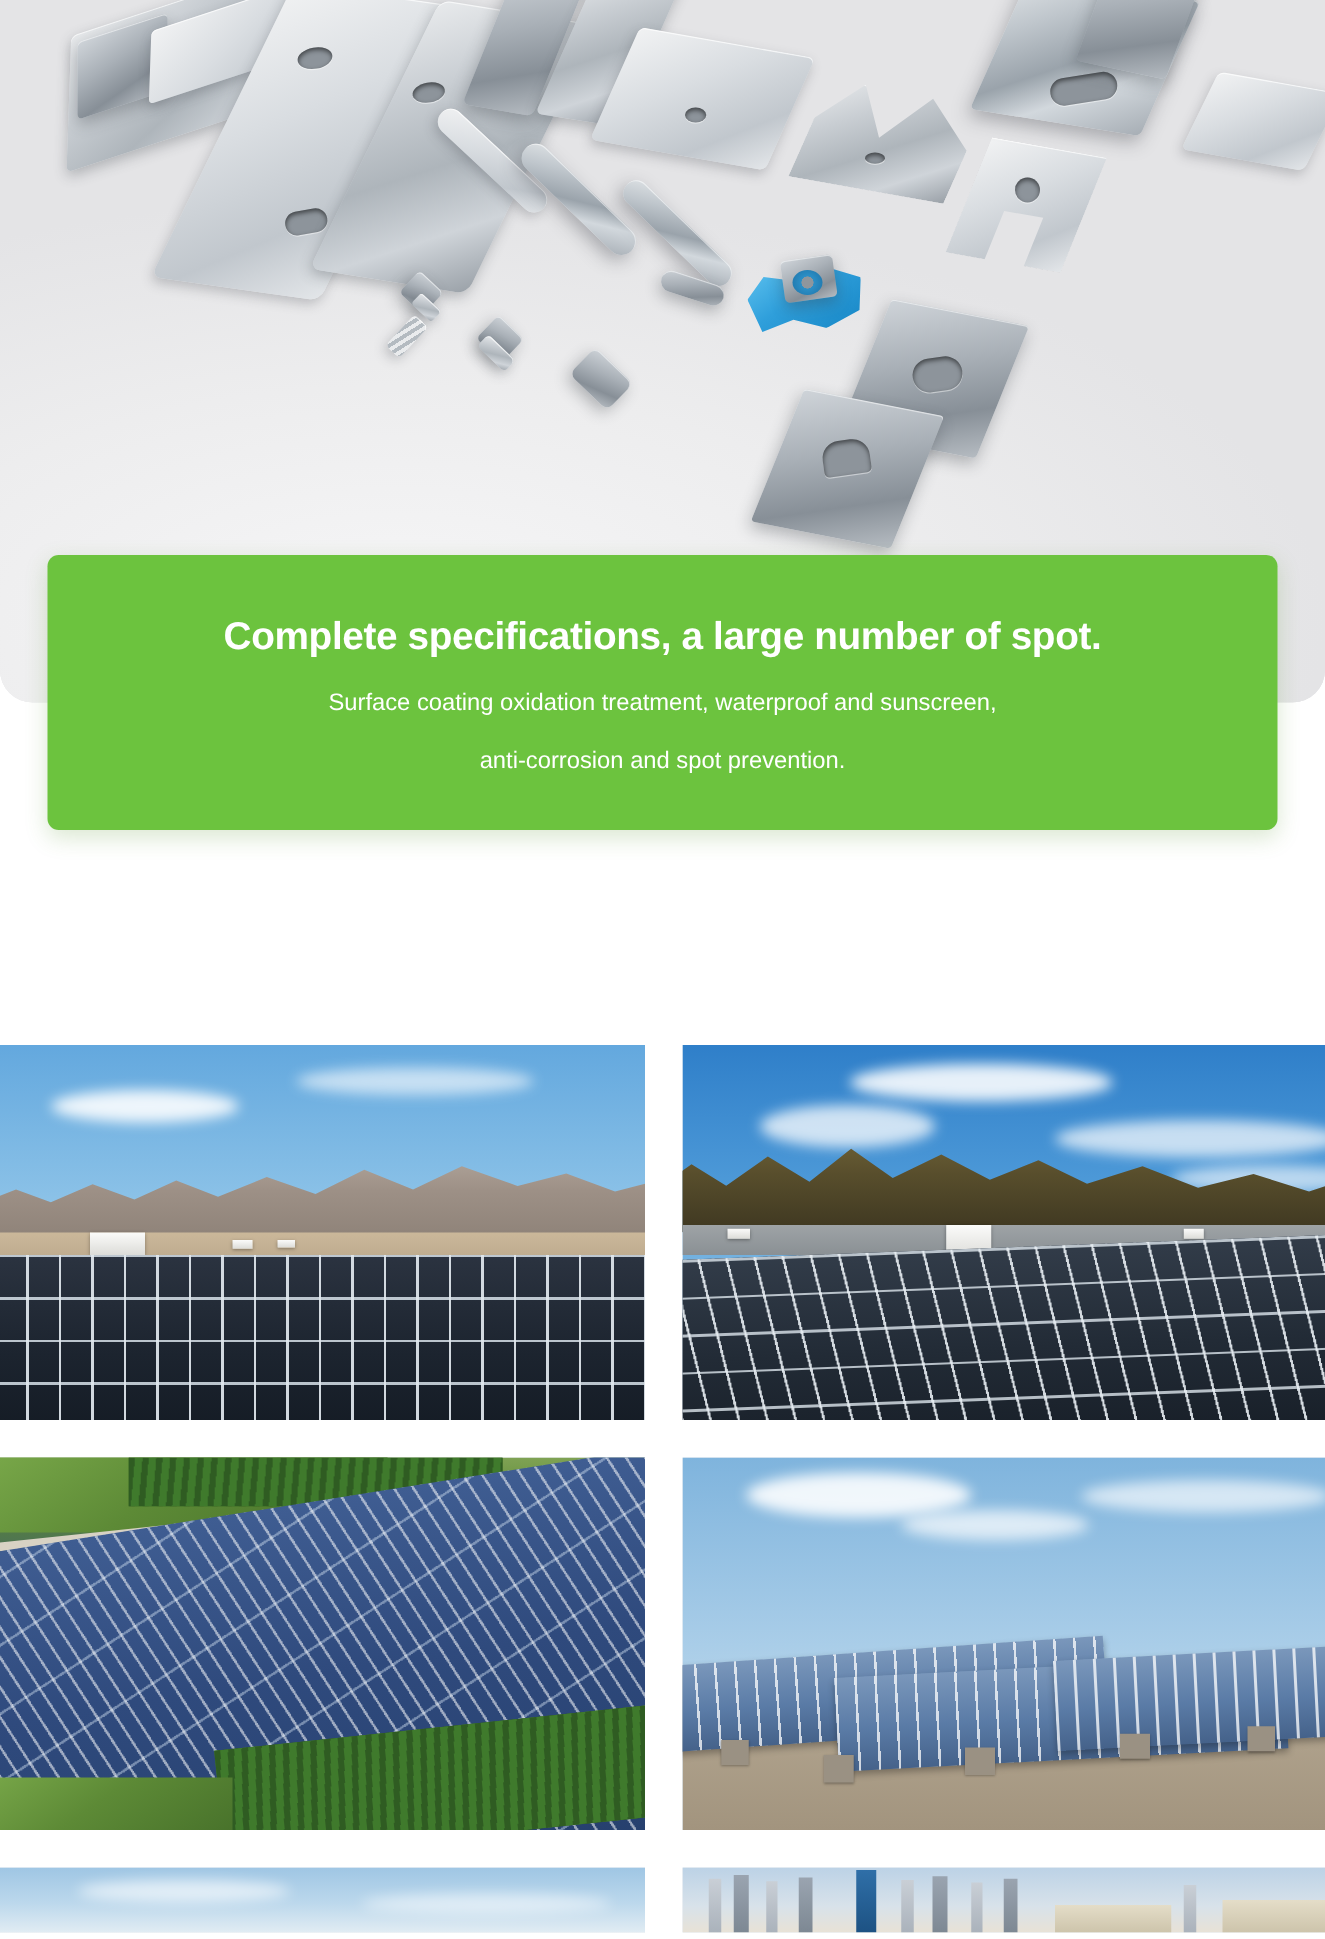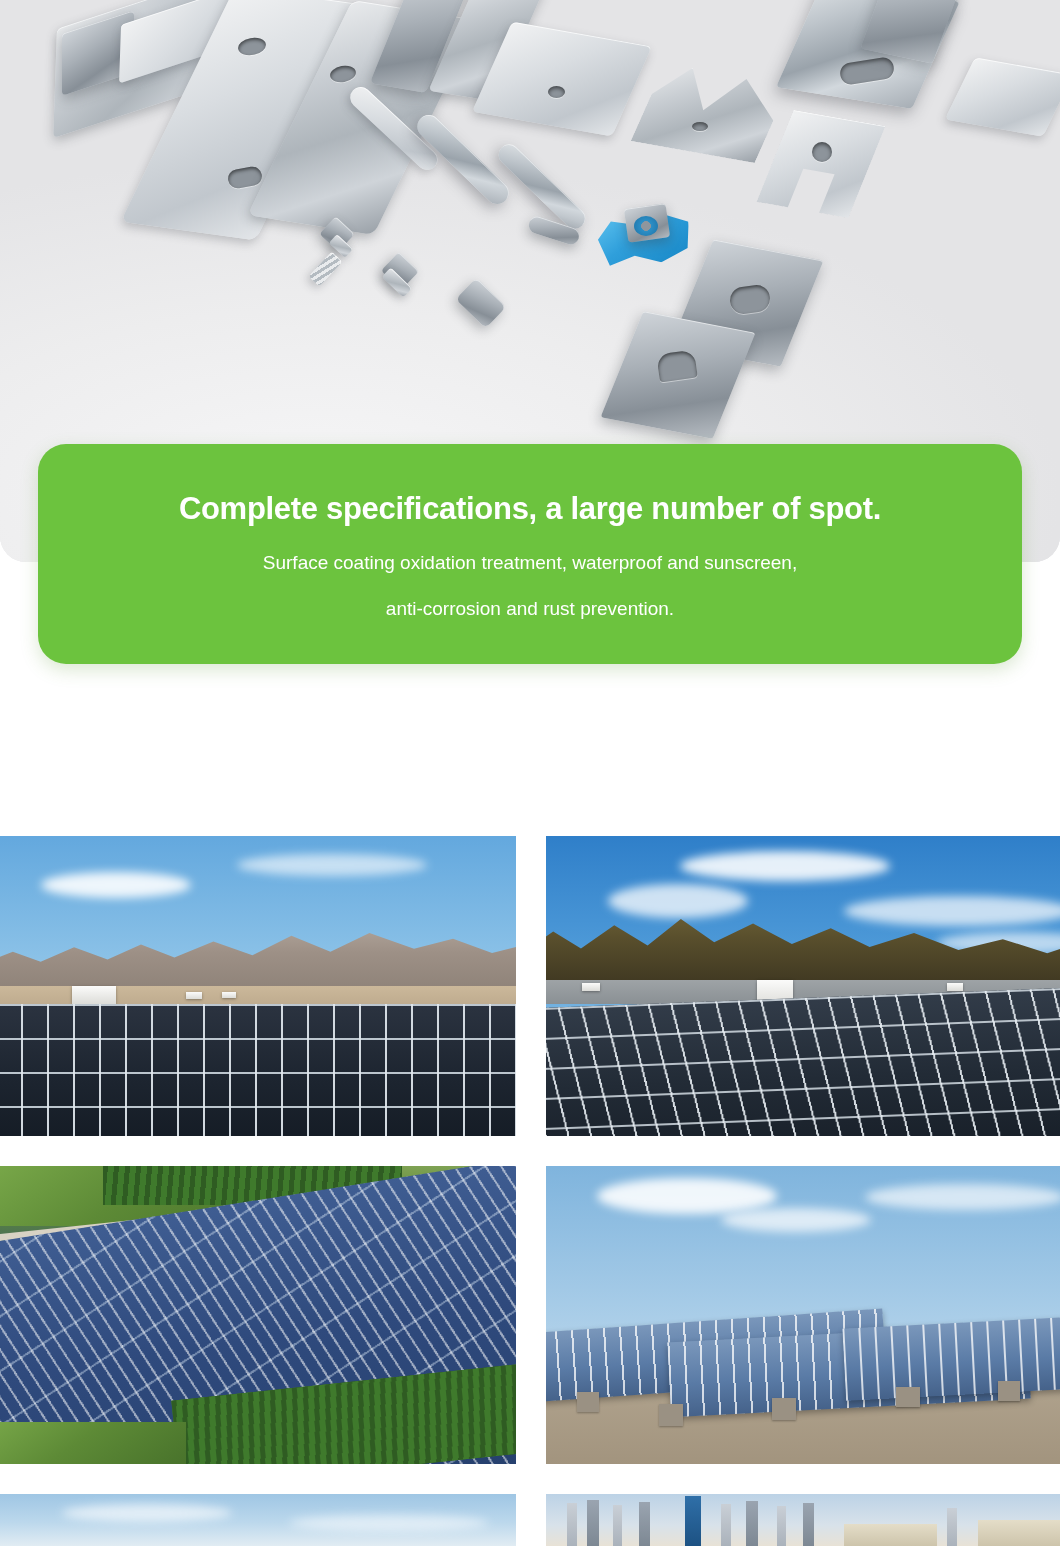--- a/index.html
+++ b/index.html
@@ -49,21 +49,21 @@
     box-shadow:0 6px 14px rgba(55,60,66,.34), inset 0 1px 0 rgba(255,255,255,.55);
   }
   .blue-clip{
     background:linear-gradient(150deg,#5ec2ef 0%,#2f9fdb 45%,#1787c6 100%);
     box-shadow:0 4px 9px rgba(20,70,110,.38), inset 0 1px 0 rgba(255,255,255,.5);
   }
 
   
   .green-card{
     position:absolute; left:38px; top:444px; width:984px; height:220px;
-    background:#6CC33E; border-radius:28px;
+    background:#6CC33E; border-radius:9px;
     box-shadow:0 6px 18px rgba(90,150,50,.22);
     display:flex; flex-direction:column;
     align-items:center; justify-content:center;
     text-align:center; color:#ffffff;
   }
   .green-title{
     font-size:31px; font-weight:bold; letter-spacing:-.3px;
     margin-bottom:26px; white-space:nowrap;
   }
   .green-sub{
@@ -248,21 +248,21 @@
       <div class="part metal-d" style="left:622px;top:322px;width:112px;height:106px;transform:skew(-22deg,11deg);border-radius:3px;"></div>
       <div class="hole" style="left:658px;top:352px;width:38px;height:28px;border-radius:14px 14px 4px 4px;transform:rotate(-8deg);"></div>
 
       <div class="part metal-d" style="left:528px;top:222px;width:52px;height:17px;transform:rotate(18deg);border-radius:9px;"></div>
     </div>
   </div>
 
   <div class="green-card">
     <div class="green-title">Complete specifications, a large number of spot.</div>
     <div class="green-sub">Surface coating oxidation treatment, waterproof and sunscreen,</div>
-    <div class="green-sub">anti-corrosion and rust prevention.</div>
+    <div class="green-sub">anti-corrosion and spot prevention.</div>
   </div>
 
 
   <div class="gallery">
 
     <div class="g-row">
       <div class="g-cell g-col-l h300">
         <div class="scene sky-clear">
           <div class="cloud" style="left:8%;top:12%;width:150px;height:26px;"></div>
           <div class="cloud" style="left:46%;top:6%;width:190px;height:22px;opacity:.7;"></div>

